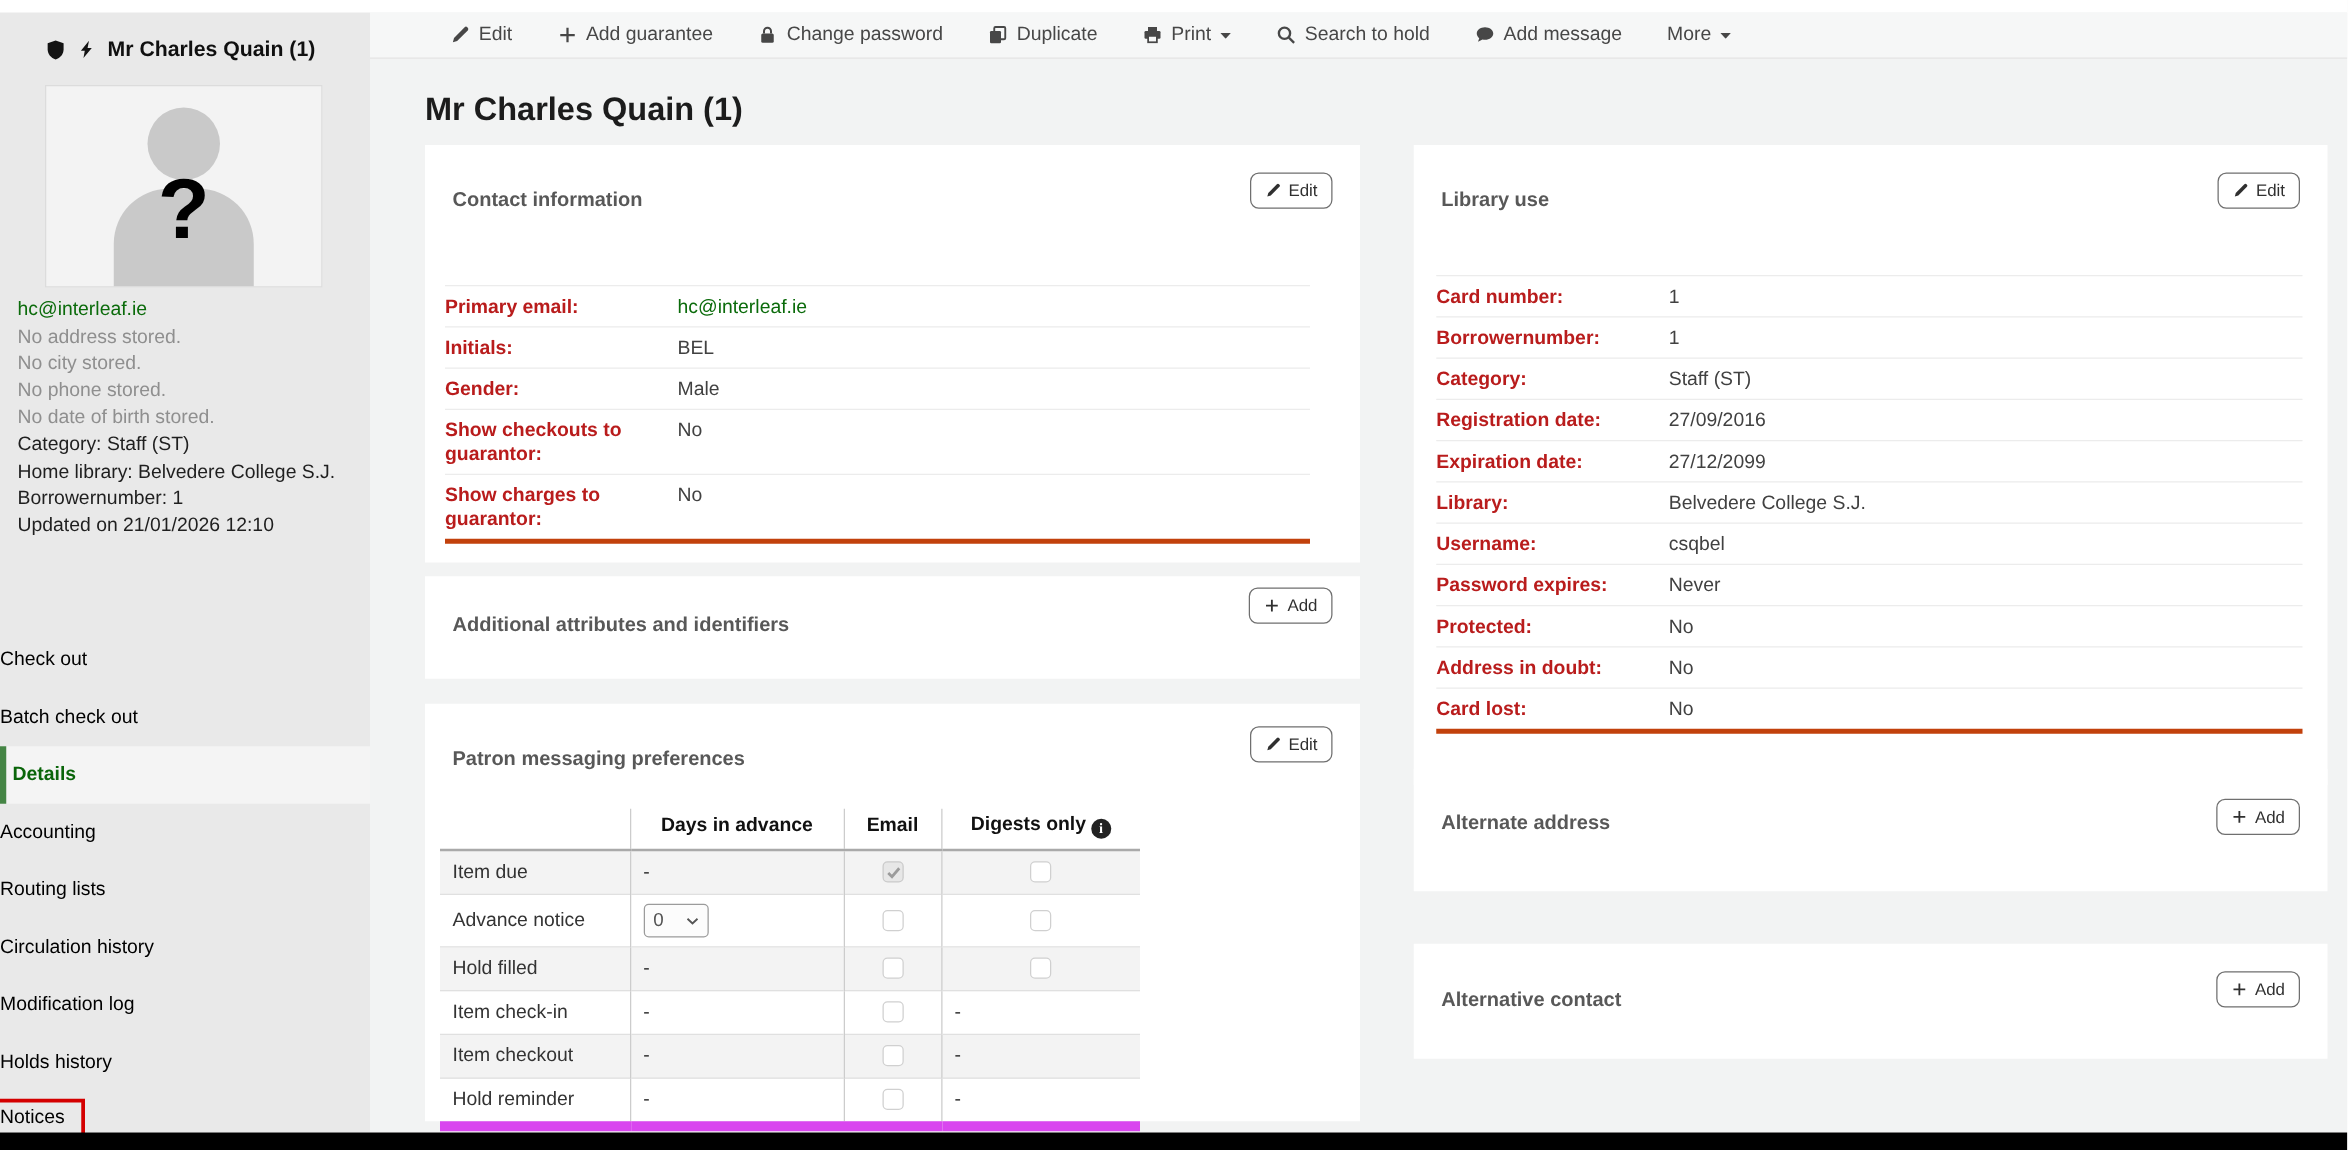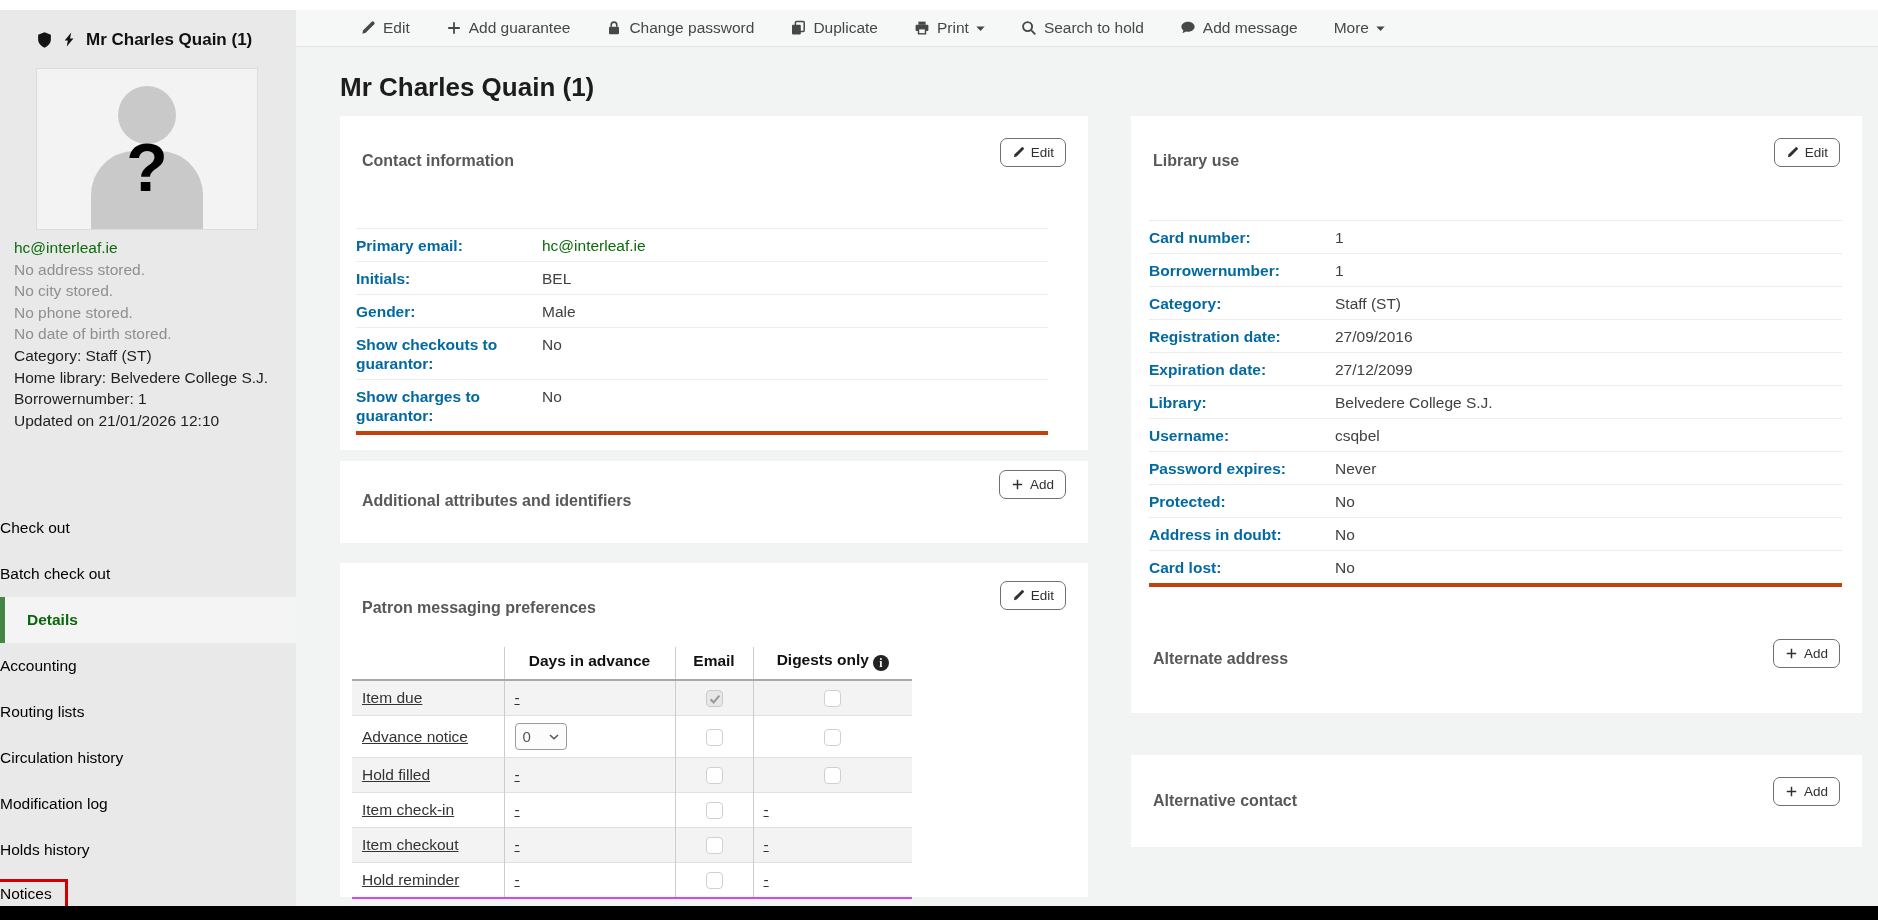--- a/index.html
+++ b/index.html
@@ -23,21 +23,21 @@
     border:1px solid #dcdcdc;box-sizing:border-box;overflow:hidden;}
   .av-head{position:absolute;top:17px;left:50%;transform:translateX(-50%);width:58px;height:58px;border-radius:50%;background:#c9c9c9;}
   .av-body{position:absolute;bottom:-8px;left:50%;transform:translateX(-50%);width:112px;height:86px;background:#c9c9c9;border-radius:44px 44px 0 0;}
   .av-q{position:absolute;top:64px;left:50%;transform:translateX(-50%);font-size:68px;font-weight:bold;color:#000;line-height:1;}
   .sb-info{position:absolute;left:14px;top:227px;right:8px;font-size:15.5px;line-height:21.6px;color:#1f1f1f;}
   .sb-info .muted{color:#8f8f8f;}
   .sb-info a{color:#0b6b0b;text-decoration:none;}
   .sb-menu{position:absolute;left:0;right:0;top:495px;}
   .menu-item{height:46px;display:flex;align-items:center;font-size:15.5px;color:#000000;
     cursor:pointer;box-sizing:border-box;}
-  .menu-item.active{background:#f4f4f4;border-left:5px solid #458545;padding-left:22px;font-weight:bold;color:#0a650a;}
+  .menu-item.active{background:#f4f4f4;border-left:5px solid #458545;padding-left:5px;font-weight:bold;color:#0a650a;}
   .red-box{display:inline-block;border:3px solid #d40000;padding:3px 13px 7px 5px;margin-left:-8px;}
 
   
   .panel{position:absolute;background:#fff;}
   .panel h2{position:absolute;left:22px;top:36px;margin:0;font-size:16px;font-weight:bold;color:#585858;}
   #p-contact{left:44px;top:106px;width:748px;height:334px;}
   #p-attrs{left:44px;top:451px;width:748px;height:82px;}
   #p-attrs h2{top:15px;margin-top:16px;}
   #p-msg{left:44px;top:553px;width:748px;height:334px;}
   #p-library{left:835px;top:106px;width:731px;height:512px;}
@@ -53,34 +53,34 @@
   #p-msg .pbtn{top:18px;}
   #p-altaddr .pbtn{top:24px;}
   #p-altcontact .pbtn{top:22px;}
 
   
   .rows{position:absolute;left:16px;}
   #contact-rows{top:112px;width:692px;}
   #library-rows{top:104px;left:18px;width:693px;}
   .row{display:flex;border-top:1px solid #ececec;padding:7px 0 6px;align-items:flex-start;}
   .row.last{border-bottom:4px solid #c2410c;}
-  .lbl{width:186px;flex-shrink:0;font-weight:bold;font-size:15.5px;line-height:19px;color:#0369a1;}
+  .lbl{width:186px;flex-shrink:0;font-weight:bold;font-size:15.5px;line-height:19px;color:#b91c1c;}
   .val{font-size:15.5px;line-height:19px;color:#414141;}
   .val a{color:#0b6b0b;text-decoration:none;}
 
   
   .msg-wrap{position:absolute;left:12px;top:84px;}
   table.msg{border-collapse:collapse;font-size:15.5px;color:#333;table-layout:fixed;width:560px;}
   .msg th{font-weight:bold;color:#111;padding:4px 10px 8px;border-bottom:2px solid #a9a9a9;text-align:center;white-space:nowrap;}
   .msg th.c{text-align:center;}
   .msg th+th,.msg td+td{border-left:1px solid #ccc;}
   .msg th:first-child{border-bottom:2px solid #a9a9a9;}
-  .msg td{border-top:1px solid #e0e0e0;padding:7px 10px;height:20px;vertical-align:middle;text-decoration:underline;}
+  .msg td{border-top:1px solid #e0e0e0;padding:7px 10px;height:20px;vertical-align:middle;}
   .msg tbody tr:nth-child(odd) td{background:#f3f3f3;}
-  .msg tbody tr.last td{border-bottom:2px solid #d946ef;margin-top:12px;}
+  .msg tbody tr.last td{border-bottom:8px solid #d946ef;margin-top:12px;}
   .msg td.c{text-align:center;}
   .cb{display:inline-block;width:17px;height:17px;border:1px solid #d0d0d0;border-radius:4px;background:#fff;
     box-sizing:border-box;vertical-align:middle;position:relative;}
   .cb.checked{background:#e7e7e7;border-color:#cacaca;color:#9b9b9b;}
   .cb.checked .icn{position:absolute;left:2px;top:2px;}
   .sel{display:inline-flex;align-items:center;justify-content:space-between;width:52px;height:27px;
     border:1px solid #9b9b9b;border-radius:4px;background:#fcfcfc;padding:0 7px;box-sizing:border-box;
     font-size:15px;color:#555;cursor:pointer;}
   .info-i{display:inline-block;width:16px;height:16px;border-radius:50%;background:#222;color:#fff;
     font-size:11.5px;font-weight:bold;text-align:center;line-height:16px;vertical-align:-2px;margin-left:4px;

